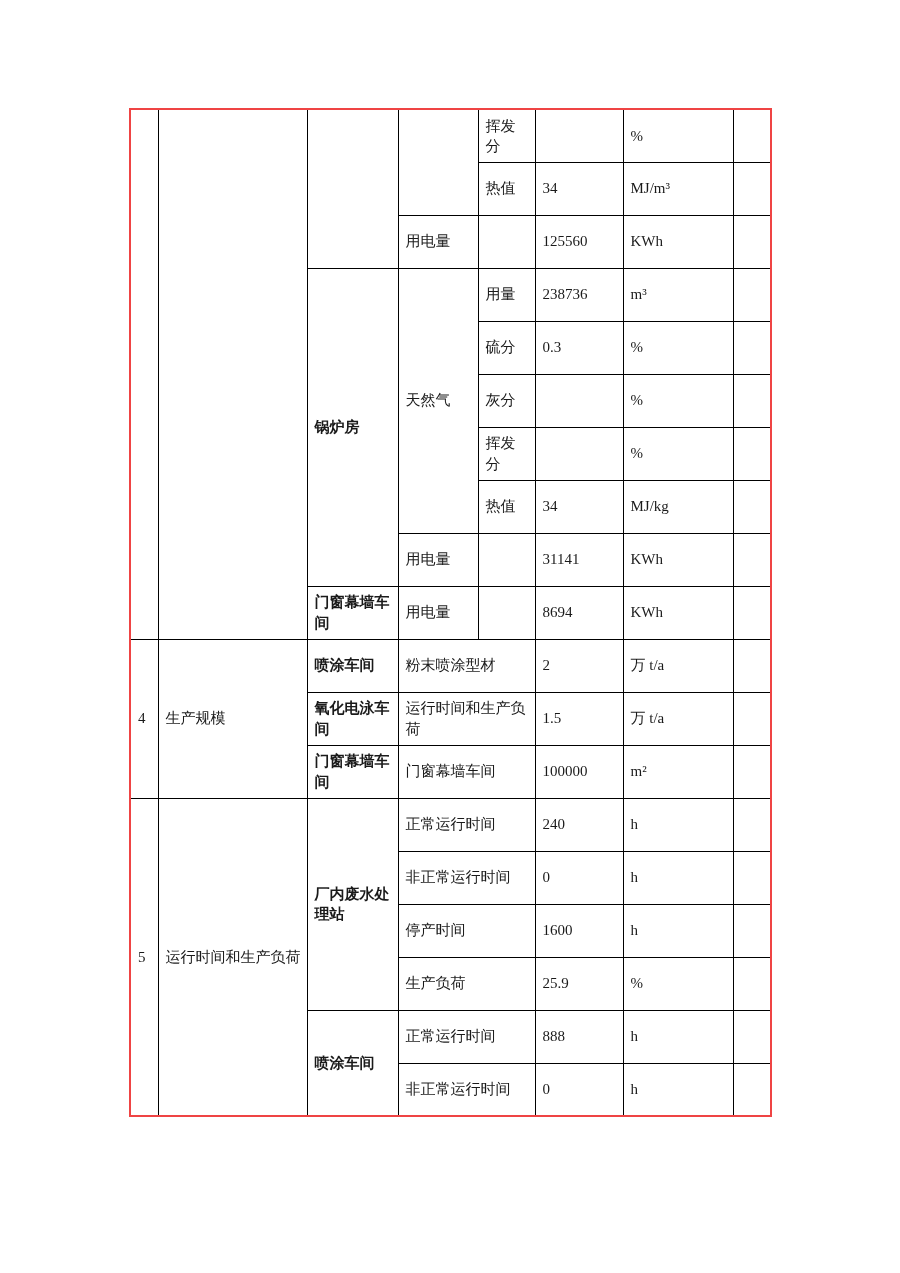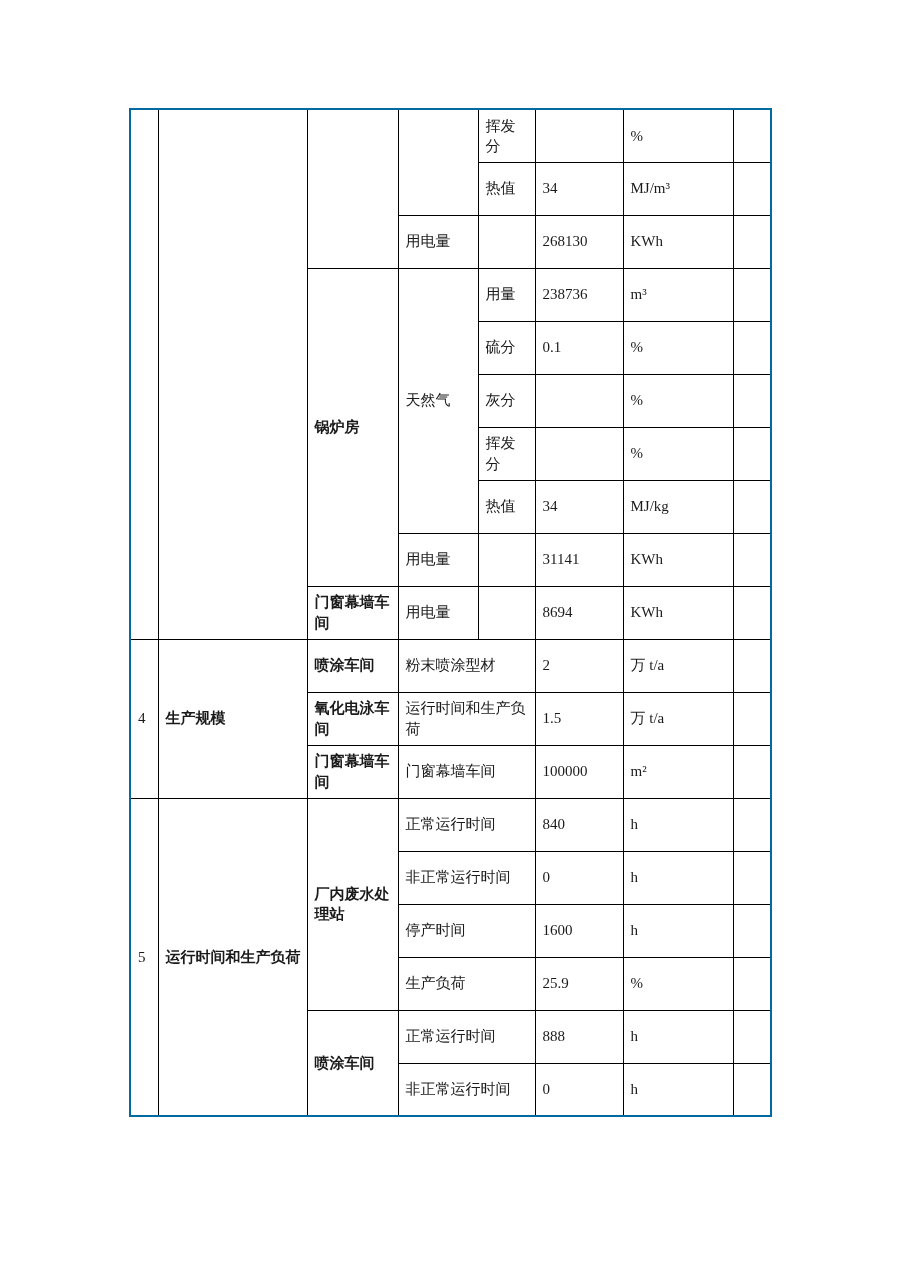--- a/index.html
+++ b/index.html
@@ -16,35 +16,35 @@
     background: #ffffff;
     overflow: hidden;
   }
   table.datasheet {
     position: absolute;
     left: 129px;
     top: 108px;
     width: 641px;
     border-collapse: collapse;
     table-layout: fixed;
-    border: 2px solid #0369a1;
+    border: 2px solid #ef4444;
   }
   table.datasheet td {
     border: 1px solid #000;
     font-size: 15px;
     line-height: 1.35;
     padding: 3px 6px 3px 7px;
     vertical-align: middle;
     text-align: left;
     word-break: break-all;
     overflow: hidden;
   }
   table.datasheet tr { height: 53px; }
   td.c-index { text-align: center; padding-left: 2px; padding-right: 2px; }
-  td.c-category { padding-right: 16px; font-weight: bold; }
+  td.c-category { padding-right: 16px; }
   td.c-workshop { padding-right: 20px; font-weight: bold; }
   td.c-param { padding-right: 6px; }
   td.c-item { padding-right: 10px; margin-left: 35px; }
   td.c-value { padding-right: 6px; }
   td.c-unit { padding-right: 6px; }
   td.c-note { padding: 0; }
 </style>
 </head>
 <body>
 
@@ -76,37 +76,37 @@
     <tr>
       <td class="c-param">热值</td>
       <td class="c-value">34</td>
       <td class="c-unit">MJ/m³</td>
       <td class="c-note"></td>
     </tr>
 
     <tr>
       <td class="c-item">用电量</td>
       <td class="c-param"></td>
-      <td class="c-value">268130</td>
+      <td class="c-value">125560</td>
       <td class="c-unit">KWh</td>
       <td class="c-note"></td>
     </tr>
 
     <tr>
       <td class="c-workshop" rowspan="6">锅炉房</td>
       <td class="c-item" rowspan="5">天然气</td>
       <td class="c-param">用量</td>
       <td class="c-value">238736</td>
       <td class="c-unit">m³</td>
       <td class="c-note"></td>
     </tr>
 
     <tr>
       <td class="c-param">硫分</td>
-      <td class="c-value">0.1</td>
+      <td class="c-value">0.3</td>
       <td class="c-unit">%</td>
       <td class="c-note"></td>
     </tr>
 
     <tr>
       <td class="c-param">灰分</td>
       <td class="c-value"></td>
       <td class="c-unit">%</td>
       <td class="c-note"></td>
     </tr>
@@ -166,21 +166,21 @@
       <td class="c-value">100000</td>
       <td class="c-unit">m²</td>
       <td class="c-note"></td>
     </tr>
 
     <tr>
       <td class="c-index" rowspan="6">5</td>
       <td class="c-category" rowspan="6">运行时间和生产负荷</td>
       <td class="c-workshop" rowspan="4">厂内废水处理站</td>
       <td class="c-item" colspan="2">正常运行时间</td>
-      <td class="c-value">840</td>
+      <td class="c-value">240</td>
       <td class="c-unit">h</td>
       <td class="c-note"></td>
     </tr>
 
     <tr>
       <td class="c-item" colspan="2">非正常运行时间</td>
       <td class="c-value">0</td>
       <td class="c-unit">h</td>
       <td class="c-note"></td>
     </tr>

